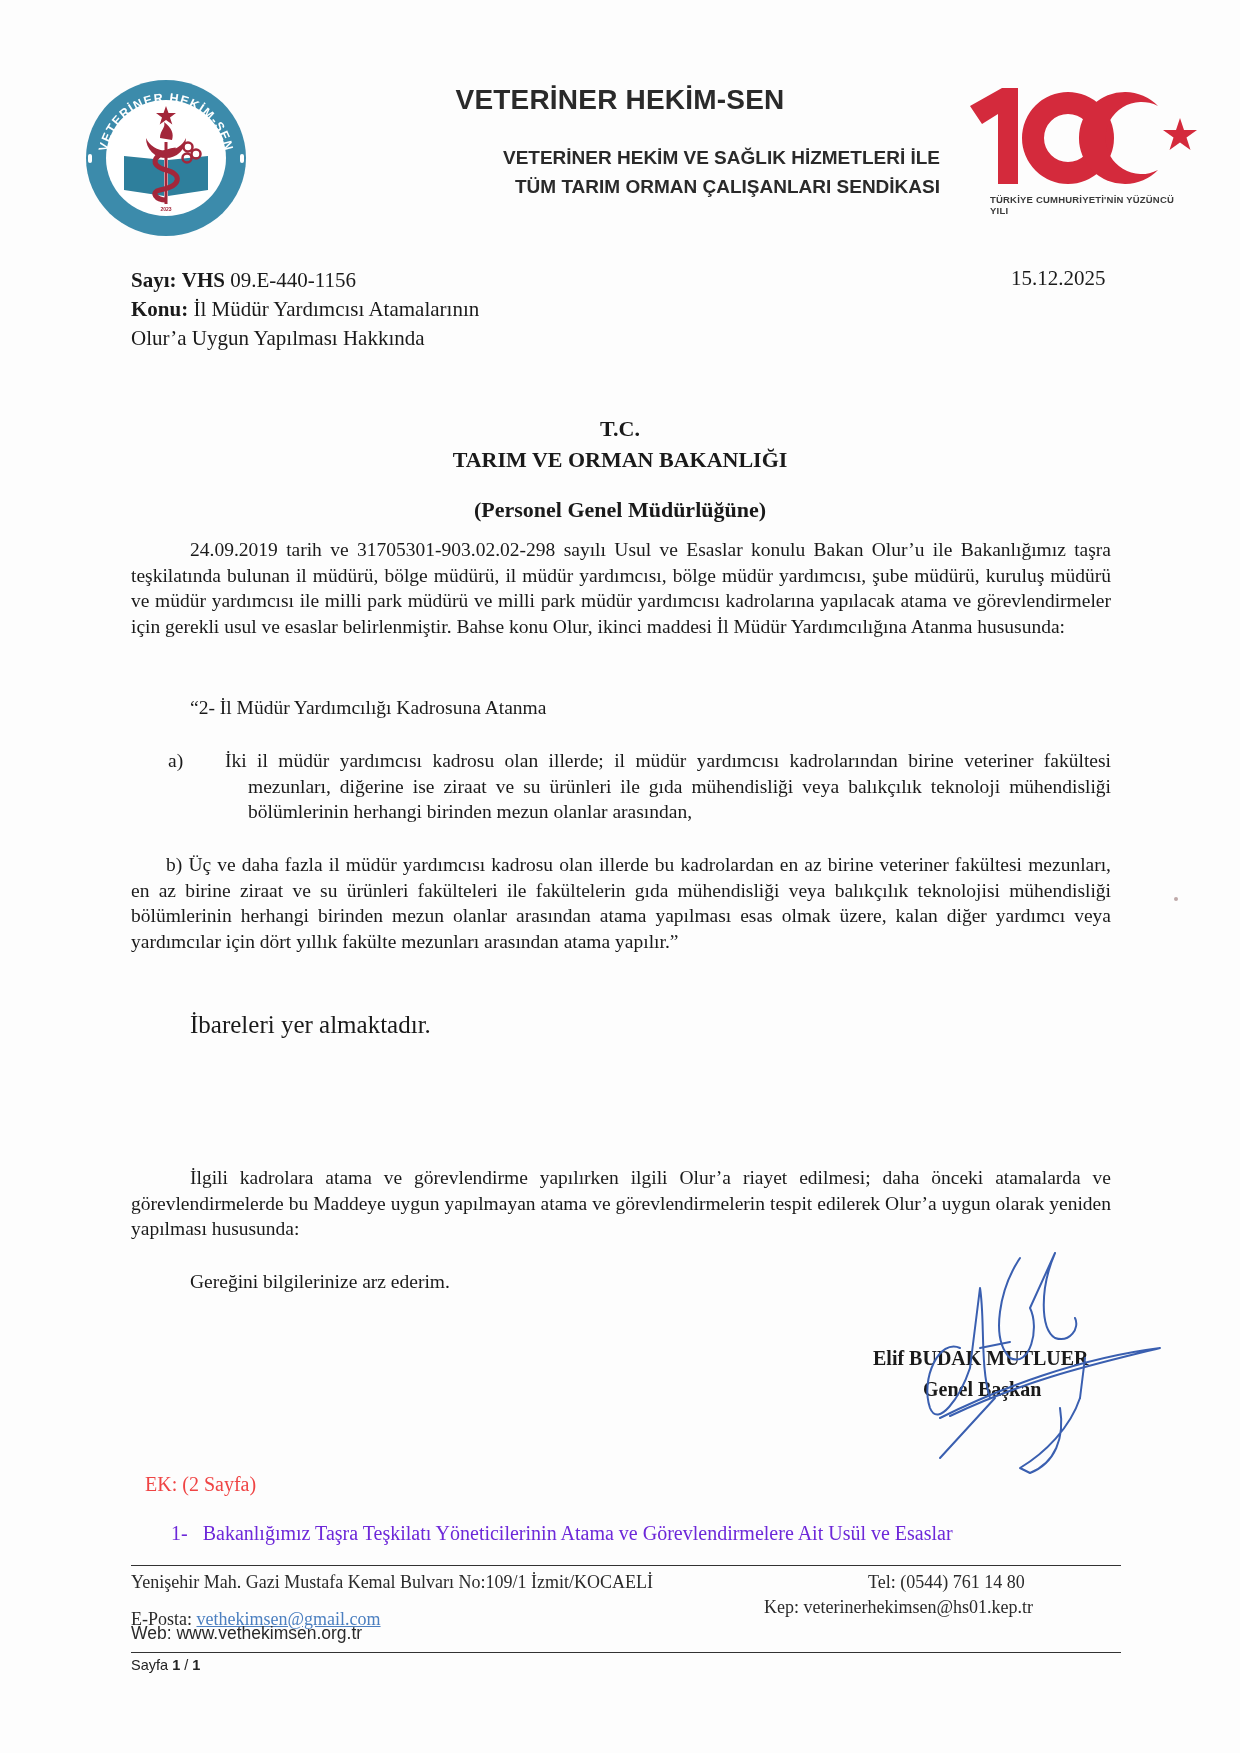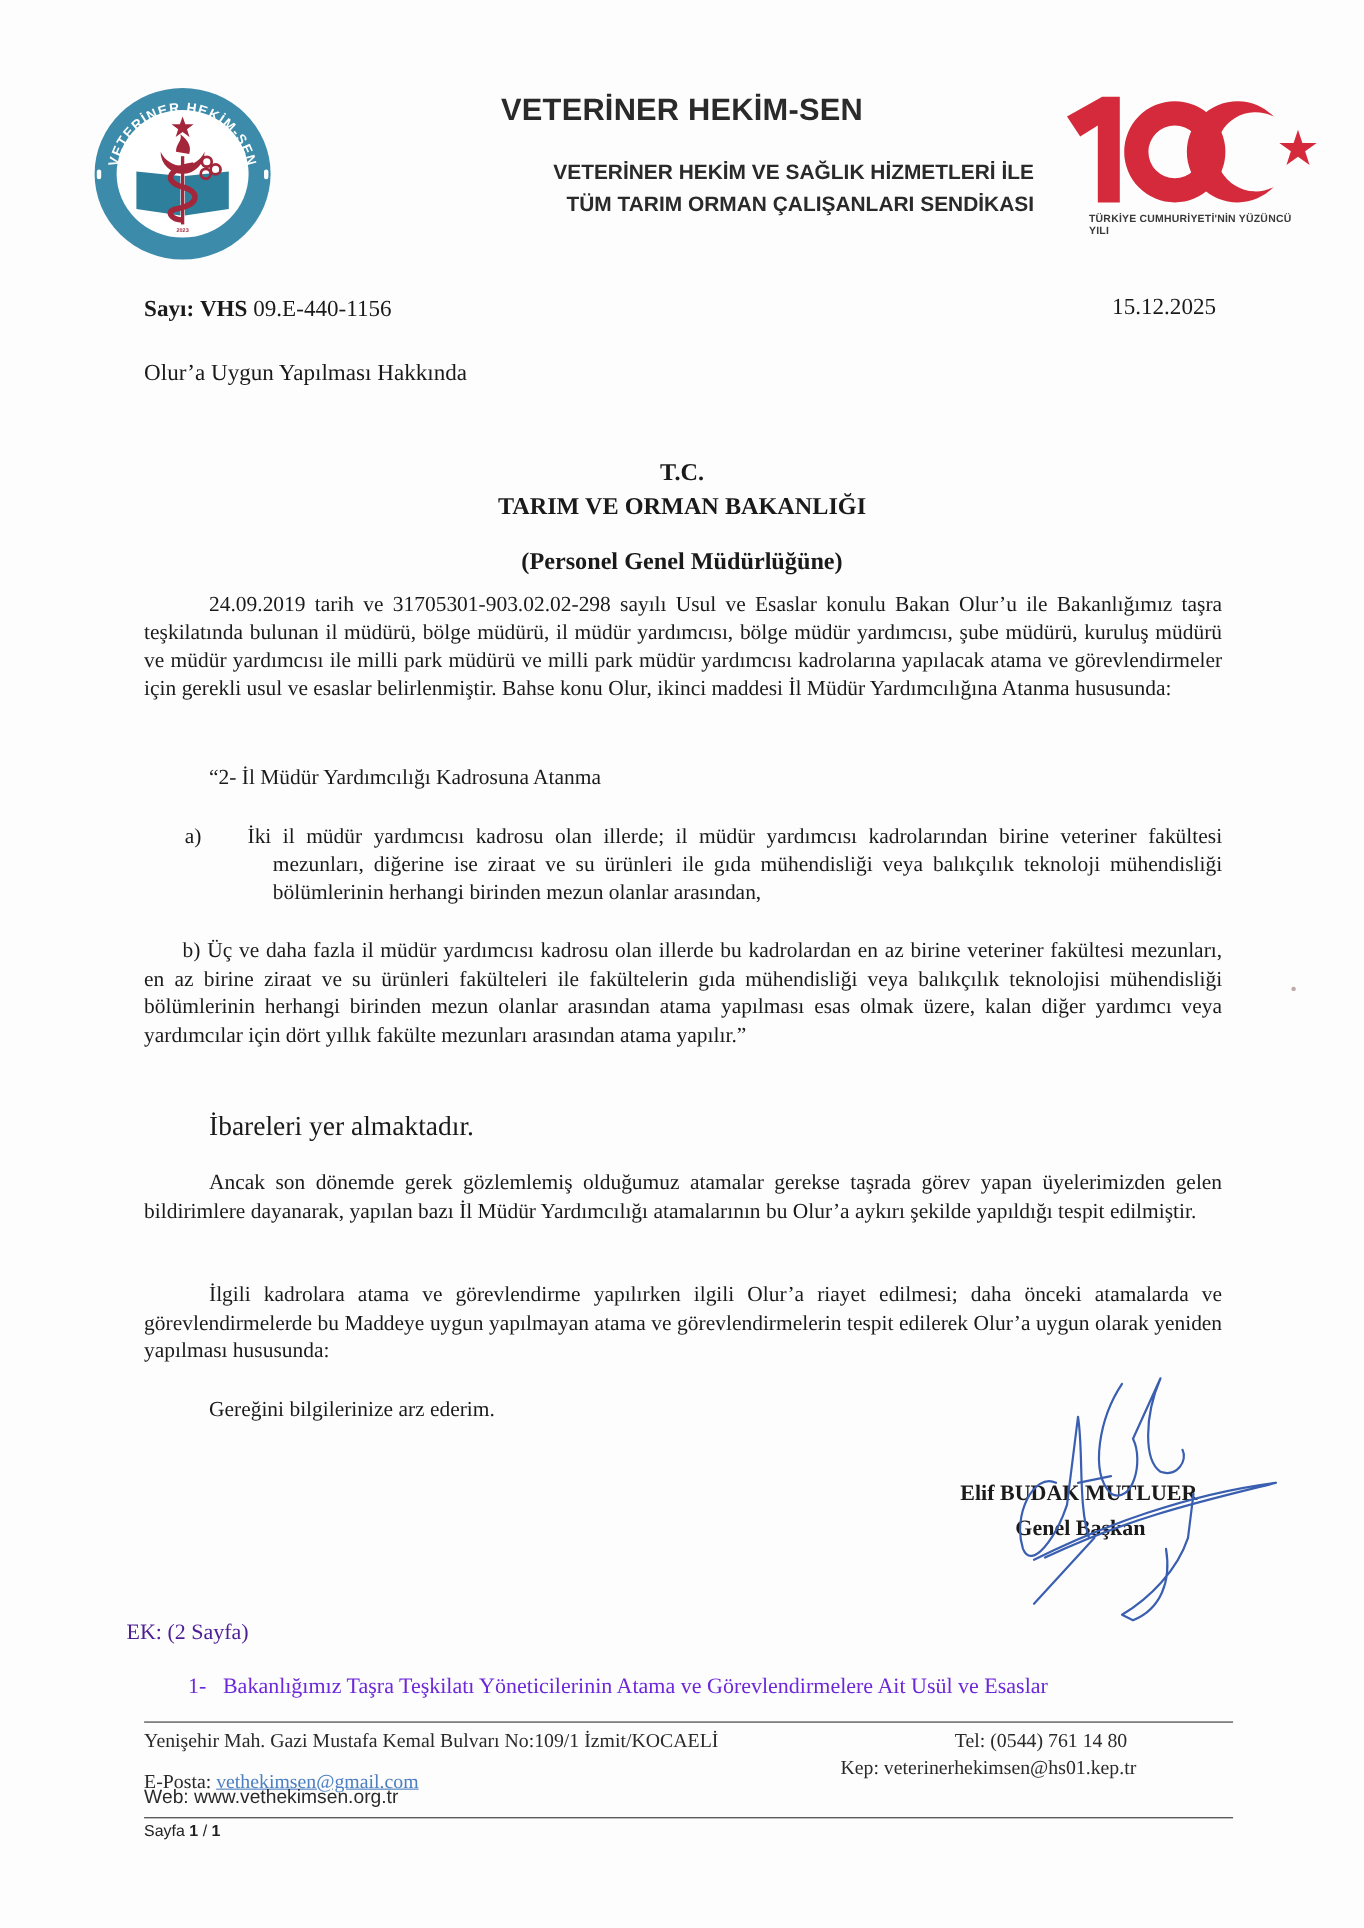--- a/index.html
+++ b/index.html
@@ -41,21 +41,21 @@
   #p-ancak { left:131px; top:1063px; width:980px; text-indent:59px; }
   #p-ilgili { left:131px; top:1165px; width:980px; text-indent:59px; }
   #gereg { left:190px; top:1271px; font-size:19.5px; }
 
   
   #sig-name { left:873px; top:1347px; font-weight:bold; font-size:20px; }
   #sig-title { left:923px; top:1378px; font-weight:bold; font-size:20px; }
   #sig-svg { left:880px; top:1248px; width:300px; height:230px; }
 
   
-  #ek { left:115px; top:1473px; font-size:20px; color:#4c1d95; }
+  #ek { left:145px; top:1473px; font-size:20px; color:#ef4444; }
   #ek-item { left:171px; top:1522px; font-size:20px; color:#6d28d9; }
 
   
   .rule { height:0; border-top:1.6px solid #333; }
   #rule-top { left:131px; top:1565px; width:990px; }
   #rule-bot { left:131px; top:1652px; width:990px; }
   .foot { font-size:18px; line-height:25px; color:#2a2a2a; }
   #f-addr { left:131px; top:1570px; }
   #f-tel { left:868px; top:1570px; }
   #f-mail { left:131px; top:1595px;margin-top:12px; }
@@ -117,36 +117,39 @@
 
     <polygon points="212,34 216,46 229,46 218.5,53.5 222.5,66 212,58.5 201.5,66 205.5,53.5 195,46 208,46" fill="#d42a3c"></polygon>
   </svg>
   <div id="logo-100-caption" class="abs sans">TÜRKİYE CUMHURİYETİ'NİN YÜZÜNCÜ YILI</div>
 
   <div id="meta-sayi" class="abs serif meta">
     <b>Sayı:</b>
     <b>VHS</b>
     <span>09.E-440-1156</span>
   </div>
+  <div id="meta-konu" class="abs serif meta">
+    <b>Konu:</b>
+    <span>İl Müdür Yardımcısı Atamalarının</span>
+  </div>
   <div id="meta-konu2" class="abs serif meta">Olur’a Uygun Yapılması Hakkında</div>
   <div id="meta-date" class="abs serif">15.12.2025</div>
 
   <div id="addr-1" class="abs serif addr">T.C.</div>
   <div id="addr-2" class="abs serif addr">TARIM VE ORMAN BAKANLIĞI</div>
   <div id="addr-3" class="abs serif addr">(Personel Genel Müdürlüğüne)</div>
 
   <div id="p1" class="abs serif para">24.09.2019 tarih ve 31705301-903.02.02-298 sayılı Usul ve Esaslar konulu Bakan Olur’u ile Bakanlığımız taşra teşkilatında bulunan il müdürü, bölge müdürü, il müdür yardımcısı, bölge müdür yardımcısı, şube müdürü, kuruluş müdürü ve müdür yardımcısı ile milli park müdürü ve milli park müdür yardımcısı kadrolarına yapılacak atama ve görevlendirmeler için gerekli usul ve esaslar belirlenmiştir. Bahse konu Olur, ikinci maddesi İl Müdür Yardımcılığına Atanma hususunda:</div>
   <div id="quote-title" class="abs serif">“2- İl Müdür Yardımcılığı Kadrosuna Atanma</div>
   <div id="item-a" class="abs serif para">
     <span class="lbl">a)</span>
     <div class="txt">İki il müdür yardımcısı kadrosu olan illerde; il müdür yardımcısı kadrolarından birine veteriner fakültesi mezunları, diğerine ise ziraat ve su ürünleri ile gıda mühendisliği veya balıkçılık teknoloji mühendisliği bölümlerinin herhangi birinden mezun olanlar arasından,</div>
   </div>
   <div id="item-b" class="abs serif para">b) Üç ve daha fazla il müdür yardımcısı kadrosu olan illerde bu kadrolardan en az birine veteriner fakültesi mezunları, en az birine ziraat ve su ürünleri fakülteleri ile fakültelerin gıda mühendisliği veya balıkçılık teknolojisi mühendisliği bölümlerinin herhangi birinden mezun olanlar arasından atama yapılması esas olmak üzere, kalan diğer yardımcı veya yardımcılar için dört yıllık fakülte mezunları arasından atama yapılır.”</div>
   <div id="ibare" class="abs serif">İbareleri yer almaktadır.</div>
-  <div id="p-ancak" class="abs serif para">Ancak son dönemde gerek gözlemlemiş olduğumuz atamalar gerekse taşrada görev yapan üyelerimizden gelen bildirimlere dayanarak, yapılan bazı İl Müdür Yardımcılığı atamalarının bu Olur’a aykırı şekilde yapıldığı tespit edilmiştir.</div>
   <div id="p-ilgili" class="abs serif para">İlgili kadrolara atama ve görevlendirme yapılırken ilgili Olur’a riayet edilmesi; daha önceki atamalarda ve görevlendirmelerde bu Maddeye uygun yapılmayan atama ve görevlendirmelerin tespit edilerek Olur’a uygun olarak yeniden yapılması hususunda:</div>
   <div id="gereg" class="abs serif">Gereğini bilgilerinize arz ederim.</div>
 
   <div id="sig-name" class="abs serif">Elif BUDAK MUTLUER</div>
   <div id="sig-title" class="abs serif">Genel Başkan</div>
   <svg id="sig-svg" class="abs" viewBox="0 0 300 230">
     <g fill="none" stroke="#3a5fb0" stroke-width="2" stroke-linecap="round" stroke-linejoin="round">
       <path d="M80 100 C60 90 40 130 50 160 C58 180 80 150 90 120 L100 40 C105 70 100 120 110 150"></path>
       <path d="M100 100 L130 94"></path>
       <path d="M140 10 C120 40 110 90 130 110 C150 120 160 80 150 60 L175 5 C160 40 160 80 175 90 C190 95 200 80 195 70"></path>

